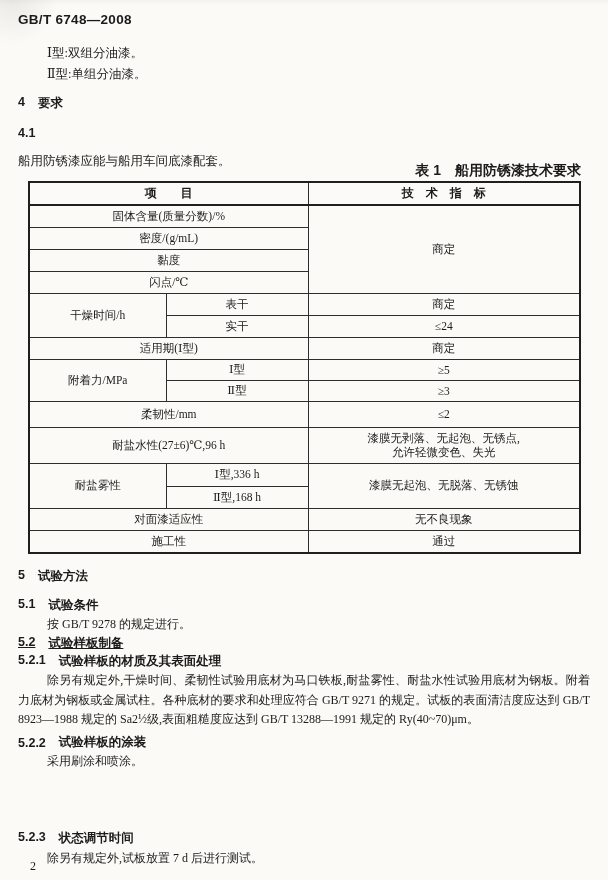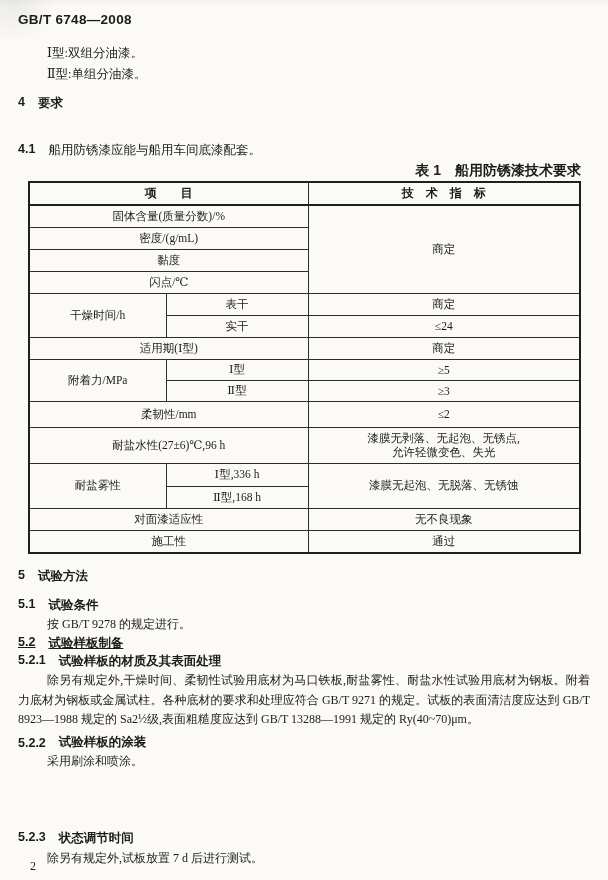--- a/index.html
+++ b/index.html
@@ -41,21 +41,21 @@
   .h-s523  { top:830px; }
 
   .clause {
     position:absolute; left:18px; right:18px;
     font-size:12.5px; display:flex; gap:13px;
   }
   .clause .cnum {
     font-family:"Liberation Sans","DejaVu Sans",sans-serif;
     font-weight:bold; flex:0 0 auto;
   }
-  .c-41 { top:142px; }
+  .c-41 { top:126px;flex-direction:column; }
   .c-42 { top:145px; }
 
   .table-title {
     position:absolute; top:162px; left:28px; width:553px;
     text-align:right;
     font-family:"Liberation Sans","DejaVu Sans",sans-serif;
     font-weight:bold; font-size:14px;
   }
 
   table.t1 {

